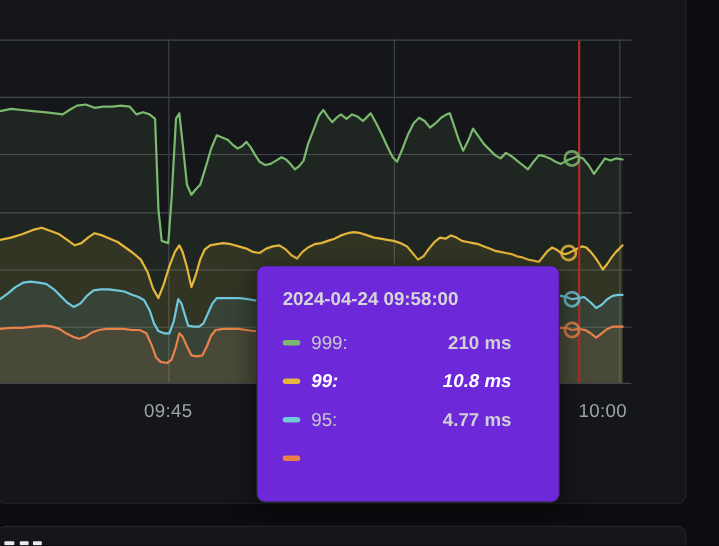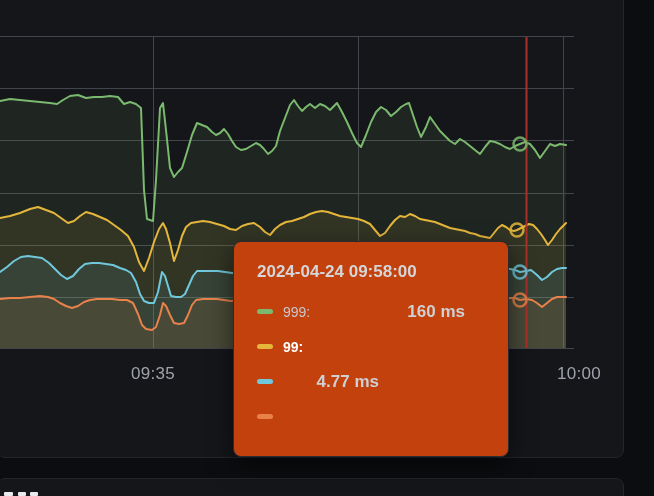--- a/index.html
+++ b/index.html
@@ -4,30 +4,30 @@
 <style>
   html,body{margin:0;padding:0;background:#0c0d10;}
   .screen{position:relative;width:654px;height:496px;overflow:hidden;
     font-family:"Liberation Sans",sans-serif;background:#0c0d10;}
   .panel{position:absolute;background:#15161a;border:1px solid #24262b;box-sizing:border-box;}
   .panel-main{left:-3px;top:-3px;width:627px;height:461px;border-radius:0 0 8px 8px;}
   .panel-next{left:-3px;top:478px;width:627px;height:40px;border-radius:8px 8px 0 0;}
   #chart-svg{position:absolute;left:0;top:0;}
   .axis-label{position:absolute;top:364px;font-size:17px;color:#9fa2aa;letter-spacing:.3px;}
   .axis-label.t1{left:124px;width:58px;text-align:center;}
-  .axis-label.t2{left:549px;width:60px;text-align:center;}
+  .axis-label.t2{left:518px;width:60px;text-align:center;}
   .tooltip{position:absolute;left:233px;top:241px;width:276px;height:216px;box-sizing:border-box;
-    background:#c2410c;border:1px solid #292b31;border-radius:8px;
+    background:#6d28d9;border:1px solid #292b31;border-radius:8px;
     box-shadow:0 8px 24px rgba(0,0,0,.55);padding:20px 22px 18px 23px;z-index:5;}
   .tt-title{font-size:17px;font-weight:700;color:#d5d6da;margin-bottom:12px;white-space:nowrap;}
   .tt-row{display:flex;align-items:center;height:35px;}
   .tt-dash{width:16px;height:5px;border-radius:3px;margin-right:10px;flex:0 0 auto;}
-  .tt-label{font-size:14px;color:#c7c8cd;width:86px;}
+  .tt-label{font-size:17px;color:#c7c8cd;width:86px;}
   .tt-value{font-size:17px;font-weight:700;color:#ced0d4;width:96px;text-align:right;}
-  .tt-row.active .tt-label,.tt-row.active .tt-value{color:#ffffff;font-weight:700;}
+  .tt-row.active .tt-label,.tt-row.active .tt-value{color:#ffffff;font-weight:700;font-style:italic;}
   .frag{position:absolute;background:#e9eaec;border-radius:1px;z-index:2;}
 </style>
 </head>
 <body>
 
 <div class="screen">
 
   <div class="panel panel-main"></div>
 
   <svg id="chart-svg" width="654" height="496" viewBox="0 0 654 496">
@@ -49,37 +49,39 @@
       <polyline points="0,218 10,216 20,213 30,209 38,207 46,210 54,213 61,218 68,223 74,221 80,216 86,212 93,214 100,217 107,220 114,225 121,230 128,236 134,247 139,262 144,271 149,258 154,242 159,229 163,223 166,229 170,243 174,261 178,250 182,236 186,227 191,223 197,222 203,221 210,222 217,224 224,226 230,229 236,230 242,226 248,224 254,223 260,227 265,232 270,235 275,229 280,225 286,222 292,221 298,219 304,217 310,214 316,212 322,211 328,212 334,214 340,216 346,217 352,218 358,219 364,221 370,224 375,230 380,236 385,233 390,226 395,220 400,216 405,217 410,214 415,216 420,219 425,220 430,221 435,222 440,224 445,226 450,228 455,229 460,230 465,231 470,233 475,234 480,236 485,237 490,238 494,233 498,228 502,225 506,227 510,230 514,231 517,230 521,228 525,226 529,224 533,225 537,229 541,234 545,240 548,245 552,240 556,234 560,229 564,225 566,223" fill="none" stroke="#E5B63C" stroke-width="2" stroke-linejoin="round" stroke-linecap="round"></polyline>
       <polyline points="0,272 7,267 14,261 21,257 28,256 35,257 42,258 49,263 55,269 61,275 67,279 73,276 79,269 85,264 92,263 99,263 106,264 113,265 120,268 126,270 131,273 136,282 140,294 144,301 149,303 154,303 158,292 162,272 165,276 168,286 171,296 176,297 181,297 185,294 189,285 193,276 197,271 204,271 211,271 218,271 225,272 232,273 240,274 255,272 270,272 285,273 300,271 315,272 330,272 345,271 360,273 375,272 390,272 405,272 420,271 435,272 450,272 465,272 480,271 490,270 500,269 510,269 515,270 520,272 526,271 531,270 537,275 542,280 547,277 552,272 557,269 562,268 566,268" fill="none" stroke="#70C8DC" stroke-width="2" stroke-linejoin="round" stroke-linecap="round"></polyline>
       <polyline points="0,299 10,298 20,298 30,297 40,296 48,297 54,299 60,303 66,306 72,308 78,306 84,302 90,300 97,299 104,299 112,299 120,300 127,300 133,303 138,314 142,325 146,329 152,330 156,327 160,315 163,303 166,306 170,315 174,323 179,324 184,323 188,315 192,305 196,300 203,299 210,299 217,299 224,300 231,301 240,300 255,299 270,300 285,300 300,299 315,300 330,299 345,299 360,300 375,299 390,300 405,299 420,299 435,300 450,299 465,298 480,298 490,297 500,298 510,298 515,298 520,300 526,299 532,300 537,303 542,307 547,303 552,299 557,297 562,297 566,297" fill="none" stroke="#E8824A" stroke-width="2" stroke-linejoin="round" stroke-linecap="round"></polyline>
       <line x1="526.5" y1="37" x2="526.5" y2="348" stroke="#A93028" stroke-width="2"></line>
       <circle cx="520" cy="144" r="6.5" fill="none" stroke="#7BB96E" stroke-width="2.5" stroke-opacity="0.85"></circle>
       <circle cx="517" cy="230" r="6.5" fill="none" stroke="#E5B63C" stroke-width="2.5" stroke-opacity="0.85"></circle>
       <circle cx="520" cy="272" r="6.5" fill="none" stroke="#70C8DC" stroke-width="2.5" stroke-opacity="0.85"></circle>
       <circle cx="520" cy="300" r="6.5" fill="none" stroke="#E8824A" stroke-width="2.5" stroke-opacity="0.85"></circle>
     </svg>
 
-  <div class="axis-label t1">09:35</div>
+  <div class="axis-label t1">09:45</div>
   <div class="axis-label t2">10:00</div>
 
   <div class="tooltip">
     <div class="tt-title">2024-04-24 09:58:00</div>
     <div id="tooltip-rows">
         <div class="tt-row">
           <span class="tt-dash" style="background: rgb(123, 185, 110);"></span>
           <span class="tt-label">999:</span>
-          <span class="tt-value">160 ms</span>
+          <span class="tt-value">210 ms</span>
         </div>
         <div class="tt-row active">
           <span class="tt-dash" style="background: rgb(229, 182, 60);"></span>
           <span class="tt-label">99:</span>
+          <span class="tt-value">10.8 ms</span>
         </div>
         <div class="tt-row">
           <span class="tt-dash" style="background: rgb(112, 200, 220);"></span>
+          <span class="tt-label">95:</span>
           <span class="tt-value">4.77 ms</span>
         </div>
         <div class="tt-row">
           <span class="tt-dash" style="background: rgb(232, 130, 74);"></span>
         </div>
       </div>
   </div>
 
   <div class="panel panel-next"></div>
   <div class="frag" style="left:4px;top:492px;width:9px;height:4px;"></div>

